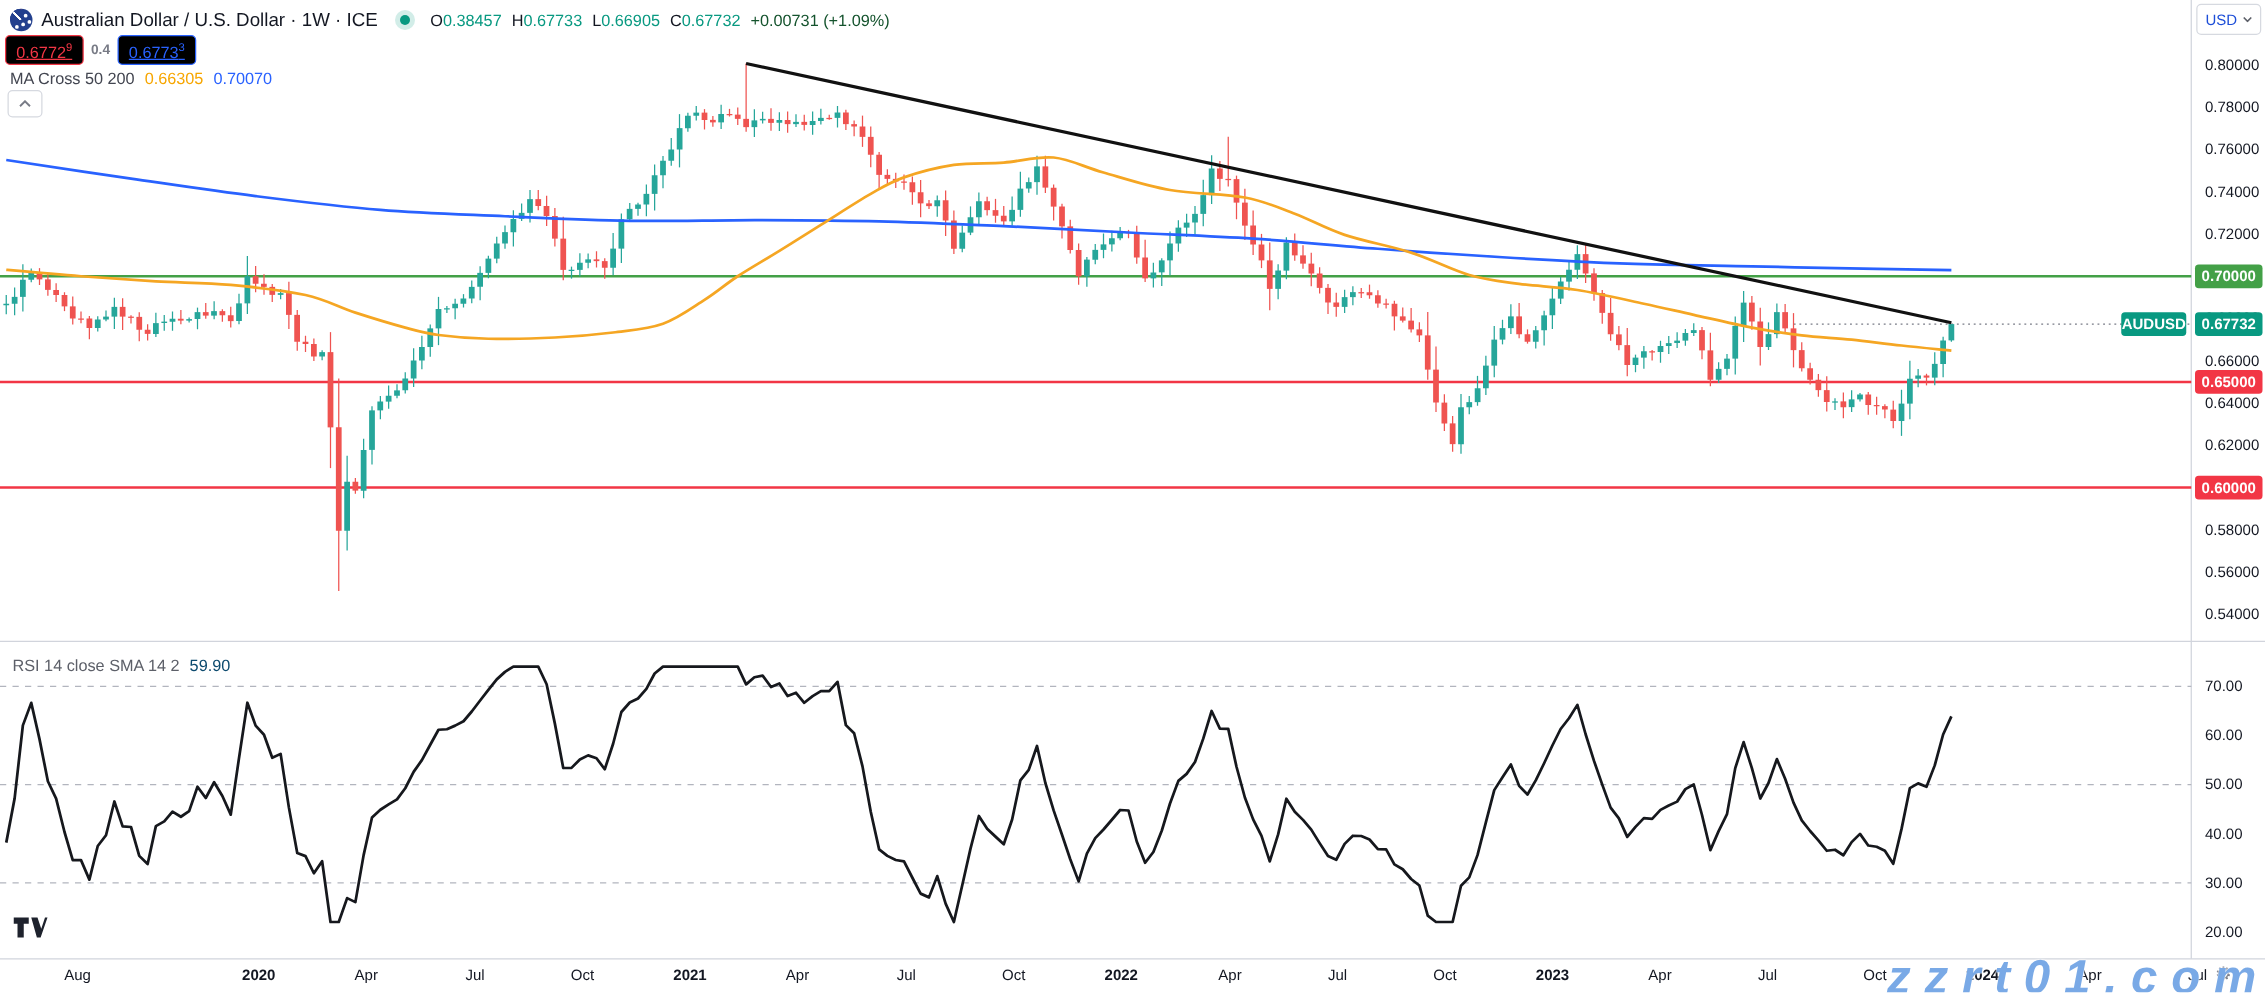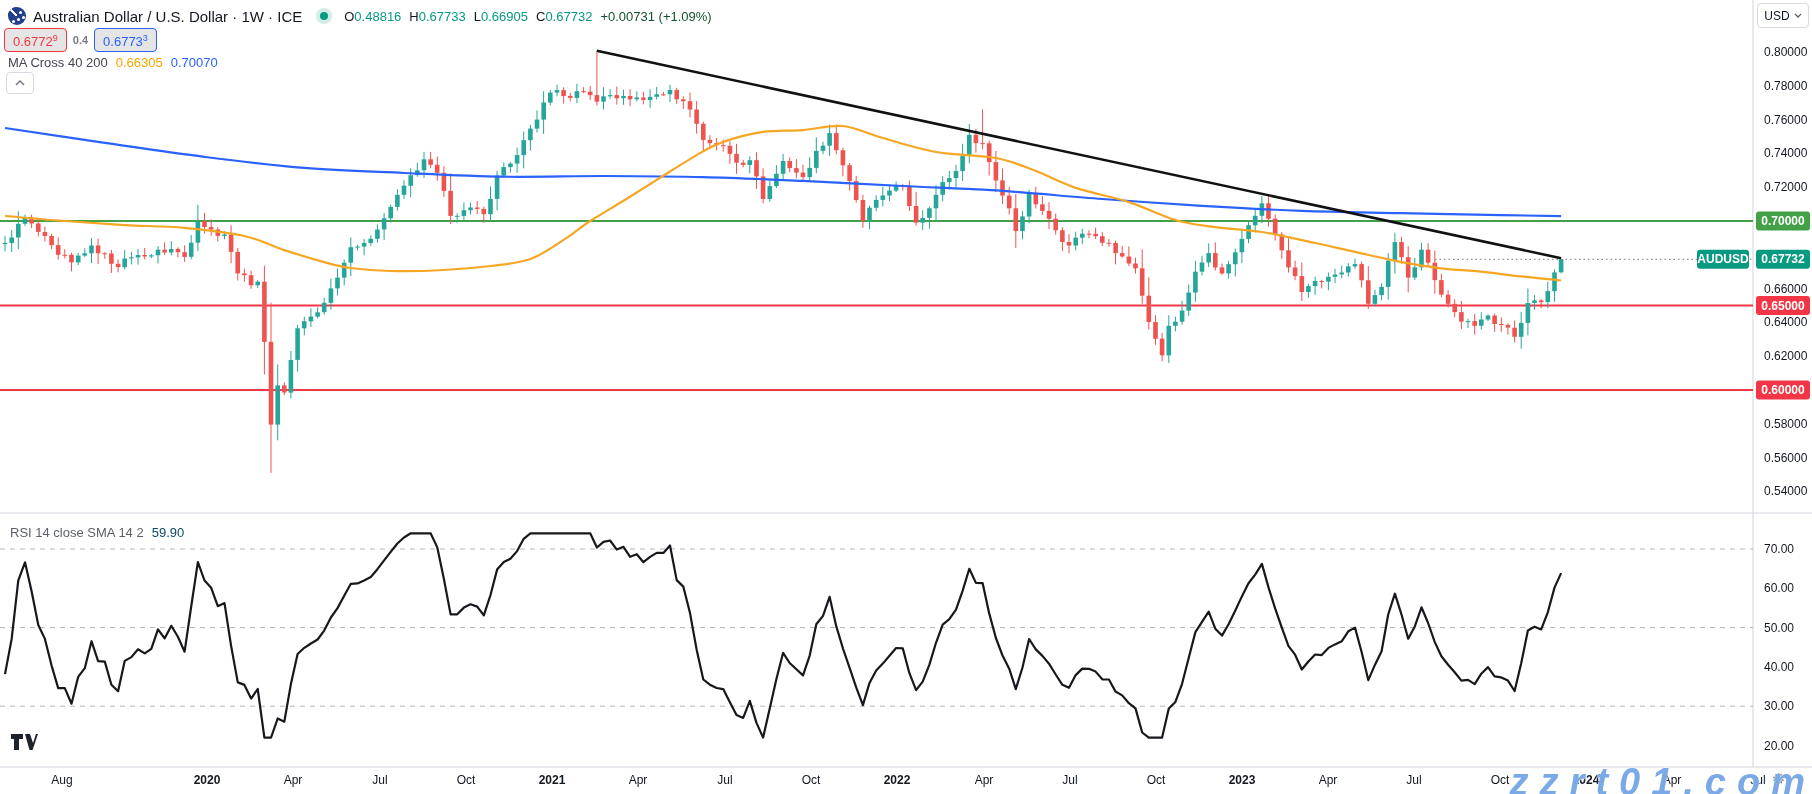--- a/index.html
+++ b/index.html
@@ -13,32 +13,32 @@
       background:linear-gradient(45deg,#23408e 44%,#fff 44%,#fff 56%,#23408e 56%),
                  linear-gradient(135deg,#23408e 44%,#e33 44%,#e33 56%,#23408e 56%);}
   #flag:after{content:"";position:absolute;left:11px;top:4px;width:3px;height:3px;border-radius:50%;background:#fff;
       box-shadow:-2px 7px 0 #fff,3px 5px 0 #fff,-7px 9px 0 #fff;}
   #market-dot{width:8px;height:8px;border-radius:50%;background:#089981;margin:0 0 0 18px;
       box-shadow:0 0 0 4px rgba(8,153,129,.18);}
   #ohlc-row{margin-left:16px;font-size:13px;font-weight:400;color:#131722;}
   #ohlc-row .v{color:#089981;margin-right:8px;}
   #ohlc-row .chg{color:#14532d;}
   #quote-row{left:4px;top:28px;display:flex;align-items:center;font-size:13px;}
-  .qbox{border:1px solid;border-radius:4px;padding:2px 8px;line-height:15px;background:#e5e5e5;}
+  .qbox{border:1px solid;border-radius:4px;padding:2px 8px;line-height:15px;background:#000000;text-decoration:underline;}
   .qbox sup{font-size:9px;}
   #bid-box{border-color:#f23645;color:#f23645;}
   #ask-box{border-color:#2962ff;color:#2962ff;}
   #spread{margin:0 6px;font-size:11px;color:#787b86;font-weight:bold;}
   #ind-row{left:8px;top:55px;font-size:13px;color:#434651;}
   #ind-row .v1{color:#f7a600;margin-left:8px;}
   #ind-row .v2{color:#2962ff;margin-left:8px;}
   #collapse-btn{position:absolute;left:6px;top:72px;width:26px;height:20px;border:1px solid #d6d9e0;border-radius:4px;
       background:#fff;display:flex;align-items:center;justify-content:center;cursor:pointer;}
   #usd-btn{position:absolute;left:1757px;top:3px;width:50px;height:23px;border:1px solid #d6d9e0;border-radius:4px;
-      background:#fff;display:flex;align-items:center;justify-content:center;gap:4px;font-size:12px;color:#0f172a;cursor:pointer;}
+      background:#fff;display:flex;align-items:center;justify-content:center;gap:4px;font-size:12px;color:#1d4ed8;cursor:pointer;}
   #rsi-legend{left:10px;top:525px;font-size:13px;color:#5d6069;}
   #rsi-legend .rv{color:#0c4a6e;margin-left:8px;}
   #tv-logo{position:absolute;left:10px;top:733px;cursor:pointer;}
   #gear{position:absolute;left:1772px;top:770px;font-size:15px;color:#787b86;}
   .wm{position:absolute;pointer-events:none;font-weight:700;font-style:italic;}
   #wm1{right:2px;bottom:26px;font-size:56px;letter-spacing:4px;color:rgba(205,207,213,.85);
        text-shadow:0 0 1px #fff,0 0 3px #fff;}
   #wm2{right:-4px;bottom:-10px;font-size:38px;letter-spacing:11px;color:rgba(92,150,224,.82);
        text-shadow:0 0 1px #fff,0 0 2px #fff;}
 </style>
@@ -593,32 +593,32 @@
         <rect x="1756" y="249.8" width="54" height="19" rx="3" fill="#089981"></rect>
         <text x="1783" y="263.3" font-size="12" font-weight="bold" text-anchor="middle" fill="#fff">0.67732</text>
       </g>
     </svg>
 
   <div class="hdr" id="title-row">
     <span id="flag"></span>
     <span>Australian Dollar / U.S. Dollar · 1W · ICE</span>
     <span id="market-dot"></span>
     <span id="ohlc-row">
-      <span>O</span><span class="v">0.48816</span><span>H</span><span class="v">0.67733</span><span>L</span><span class="v">0.66905</span><span>C</span><span class="v">0.67732</span><span class="chg">+0.00731 (+1.09%)</span>
+      <span>O</span><span class="v">0.38457</span><span>H</span><span class="v">0.67733</span><span>L</span><span class="v">0.66905</span><span>C</span><span class="v">0.67732</span><span class="chg">+0.00731 (+1.09%)</span>
     </span>
   </div>
 
   <div class="hdr" id="quote-row">
     <span class="qbox" id="bid-box"><span>0.6772</span><sup>9</sup></span>
     <span id="spread">0.4</span>
     <span class="qbox" id="ask-box"><span>0.6773</span><sup>3</sup></span>
   </div>
 
   <div class="hdr" id="ind-row">
-    <span>MA Cross 40 200</span><span class="v1">0.66305</span><span class="v2">0.70070</span>
+    <span>MA Cross 50 200</span><span class="v1">0.66305</span><span class="v2">0.70070</span>
   </div>
 
   <div id="collapse-btn">
     <svg width="10" height="6" viewBox="0 0 10 6">
         <polyline points="1,5 5,1 9,5" fill="none" stroke="#787b86" stroke-width="1.5"></polyline>
       </svg>
   </div>
 
   <div id="usd-btn">
     <span>USD</span>

